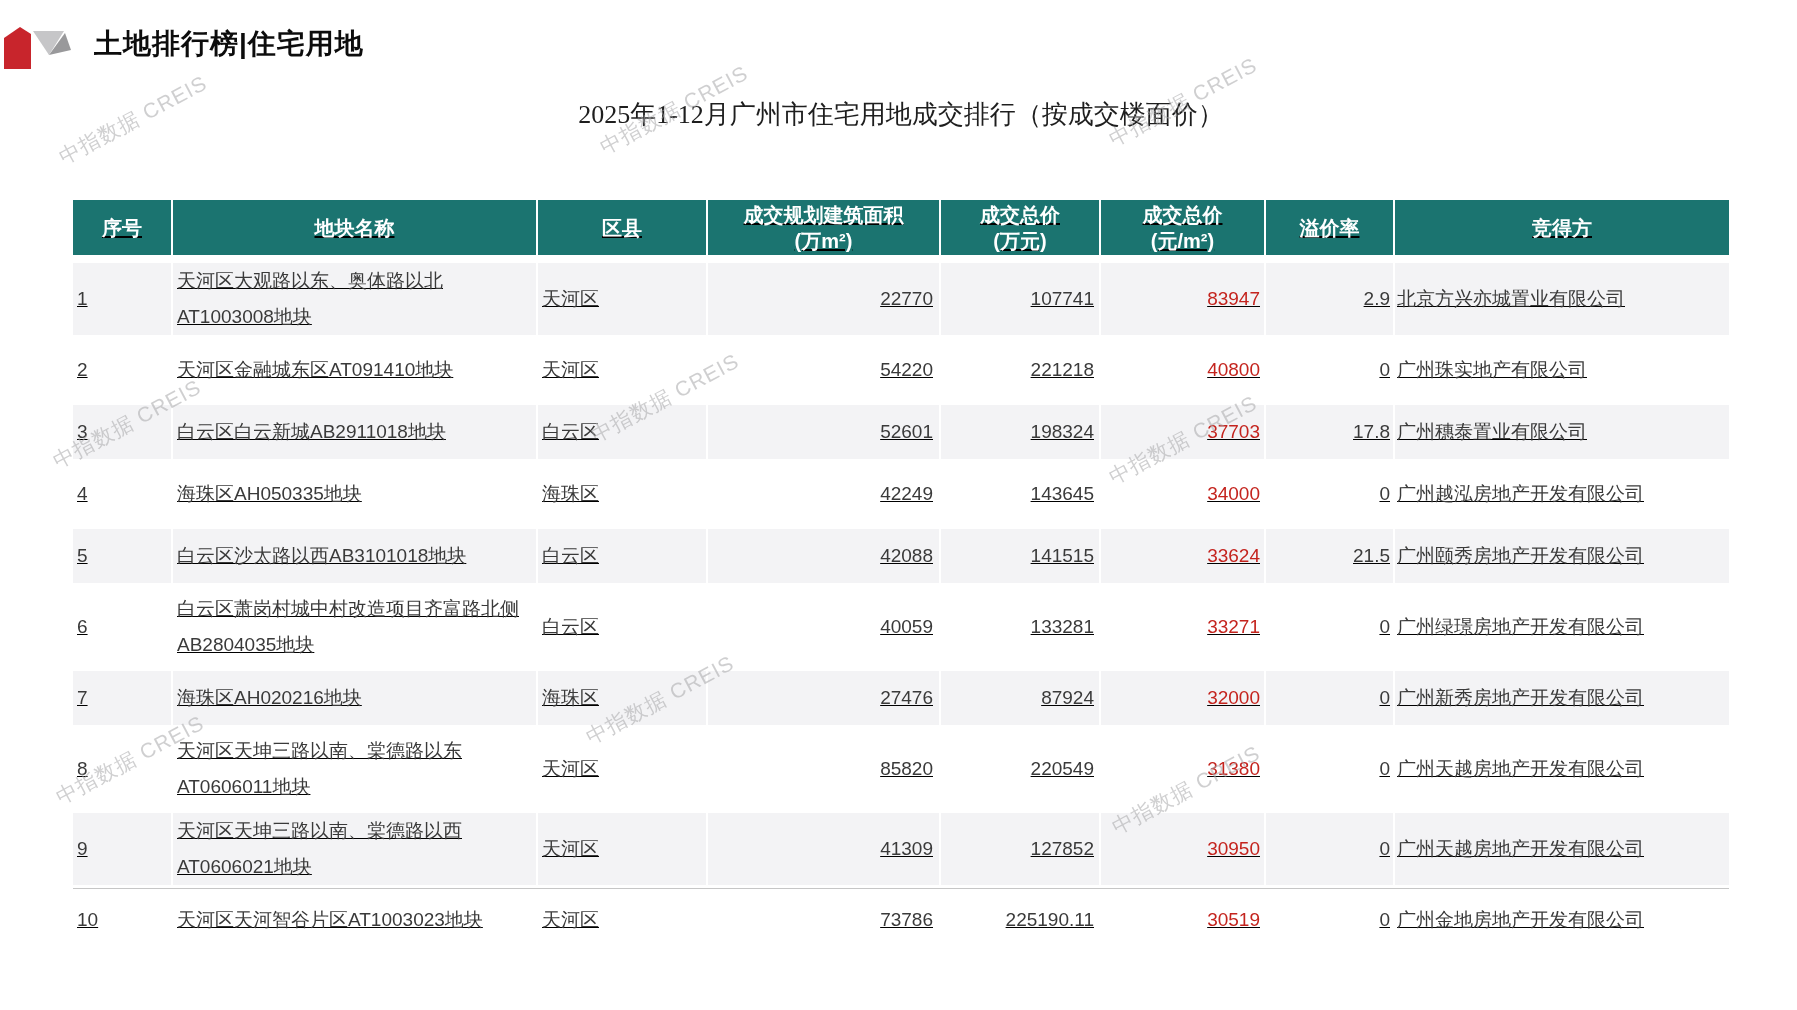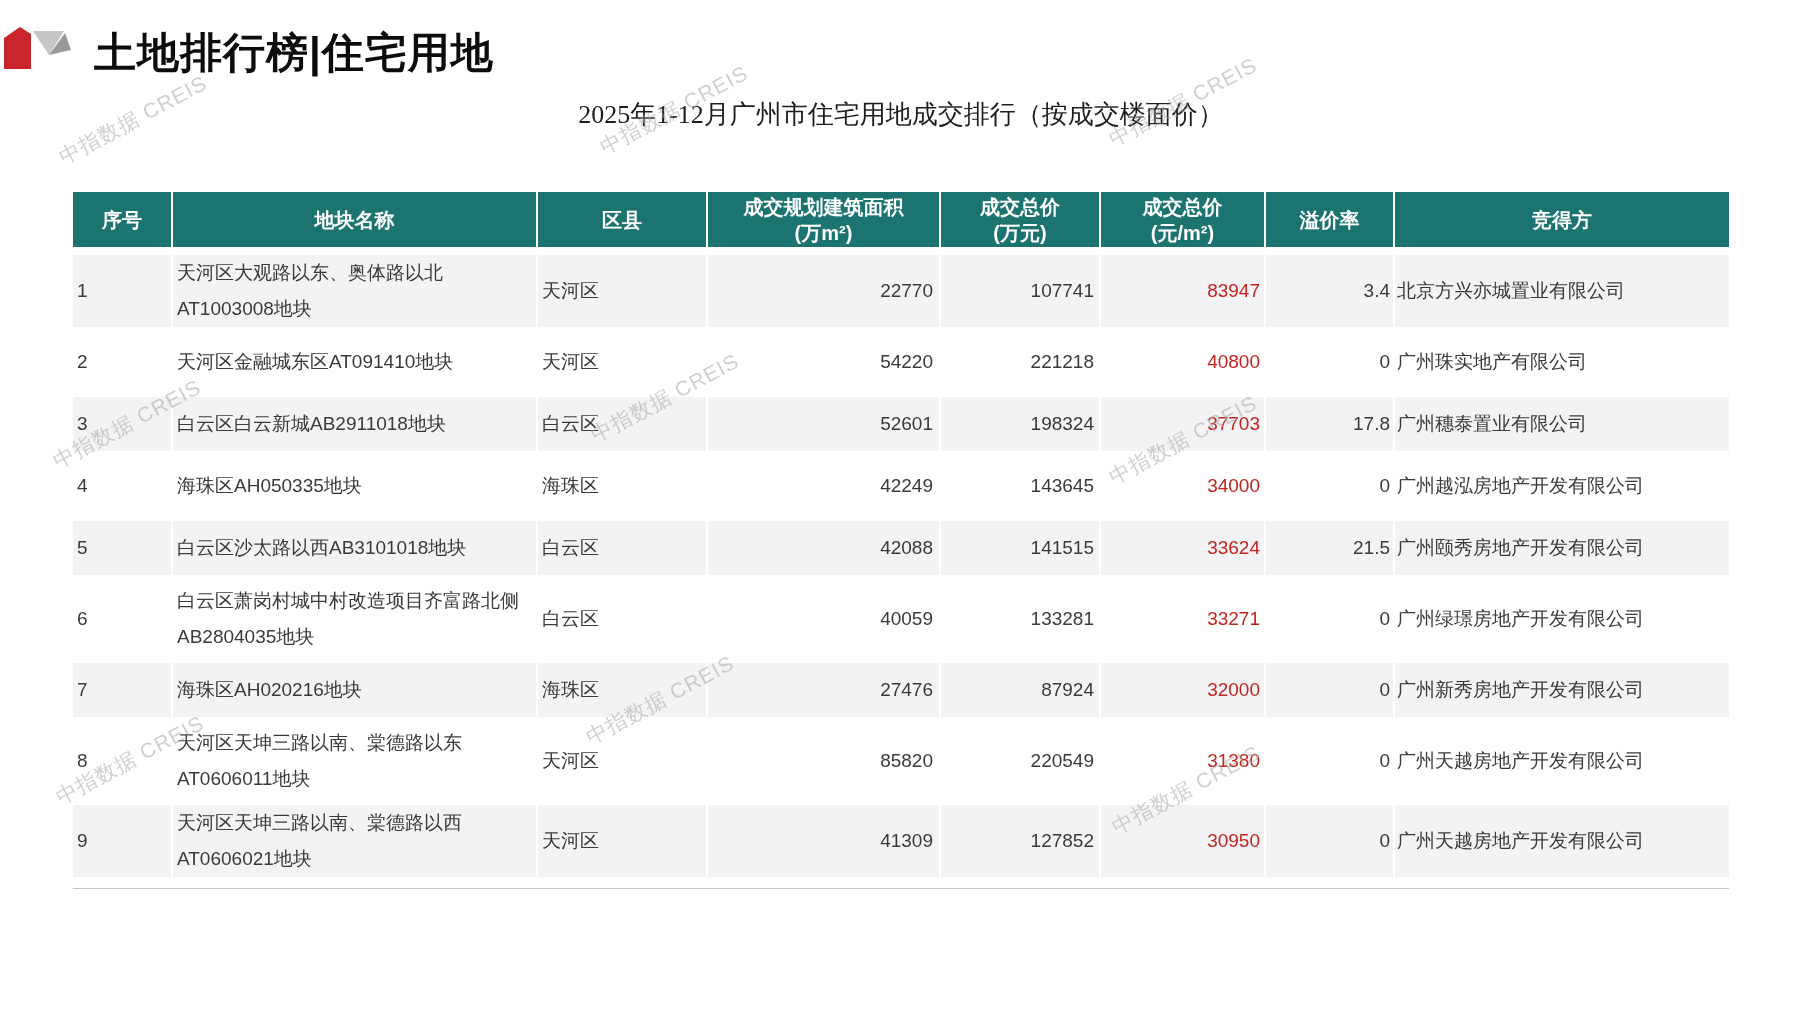--- a/index.html
+++ b/index.html
@@ -9,32 +9,32 @@
     overflow:hidden;
   }
   .page{position:absolute;inset:0;background:#fff;}
 
   
   .logo{position:absolute;left:4px;top:24px;width:72px;height:46px;}
 
   
   .title{
     position:absolute;left:94px;top:25px;
-    font-size:42px;font-weight:700;color:#0c0c0c;letter-spacing:1px;
+    font-size:28px;font-weight:700;color:#0c0c0c;letter-spacing:1px;
     white-space:nowrap;
   }
   .subtitle{
     position:absolute;left:73px;top:97px;width:1656px;
     text-align:center;font-size:26px;color:#1e1e1e;white-space:nowrap;font-family:Liberation Serif, serif;
   }
 
   
   table.rank{
-    position:absolute;left:73px;top:192px;width:1656px;
-    border-collapse:collapse;table-layout:fixed;
+    position:absolute;left:73px;top:200px;width:1656px;
+    border-collapse:collapse;table-layout:fixed;text-decoration:underline;
   }
   table.rank th{
     background:#1B7470;color:#ffffff;font-size:20px;font-weight:700;
     height:55px;vertical-align:middle;text-align:center;
     border-right:2px solid #ffffff;border-bottom:8px solid #ffffff;
     padding:0 2px;line-height:26px;
   }
   table.rank th:last-child{border-right:none;margin-top:36px;}
   table.rank th .hl,table.rank th .unit{display:block;}
   table.rank th .unit:empty{display:none;}
@@ -127,21 +127,21 @@
       </tr>
     </thead>
     <tbody>
       <tr>
         <td>1</td>
         <td>天河区大观路以东、奥体路以北AT1003008地块</td>
         <td>天河区</td>
         <td>22770</td>
         <td>107741</td>
         <td>83947</td>
-        <td>3.4</td>
+        <td>2.9</td>
         <td>北京方兴亦城置业有限公司</td>
       </tr>
       <tr>
         <td>2</td>
         <td>天河区金融城东区AT091410地块</td>
         <td>天河区</td>
         <td>54220</td>
         <td>221218</td>
         <td>40800</td>
         <td>0</td>
@@ -209,20 +209,30 @@
       </tr>
       <tr>
         <td>9</td>
         <td>天河区天坤三路以南、棠德路以西AT0606021地块</td>
         <td>天河区</td>
         <td>41309</td>
         <td>127852</td>
         <td>30950</td>
         <td>0</td>
         <td>广州天越房地产开发有限公司</td>
+      </tr>
+      <tr>
+        <td>10</td>
+        <td>天河区天河智谷片区AT1003023地块</td>
+        <td>天河区</td>
+        <td>73786</td>
+        <td>225190.11</td>
+        <td>30519</td>
+        <td>0</td>
+        <td>广州金地房地产开发有限公司</td>
       </tr>
     </tbody>
   </table>
 
   <div class="bottom-rule"></div>
 
   <span class="wm" style="left:133px;top:120px;">中指数据 CREIS</span>
   <span class="wm" style="left:674px;top:110px;">中指数据 CREIS</span>
   <span class="wm" style="left:1183px;top:102px;">中指数据 CREIS</span>
   <span class="wm" style="left:127px;top:424px;">中指数据 CREIS</span>

